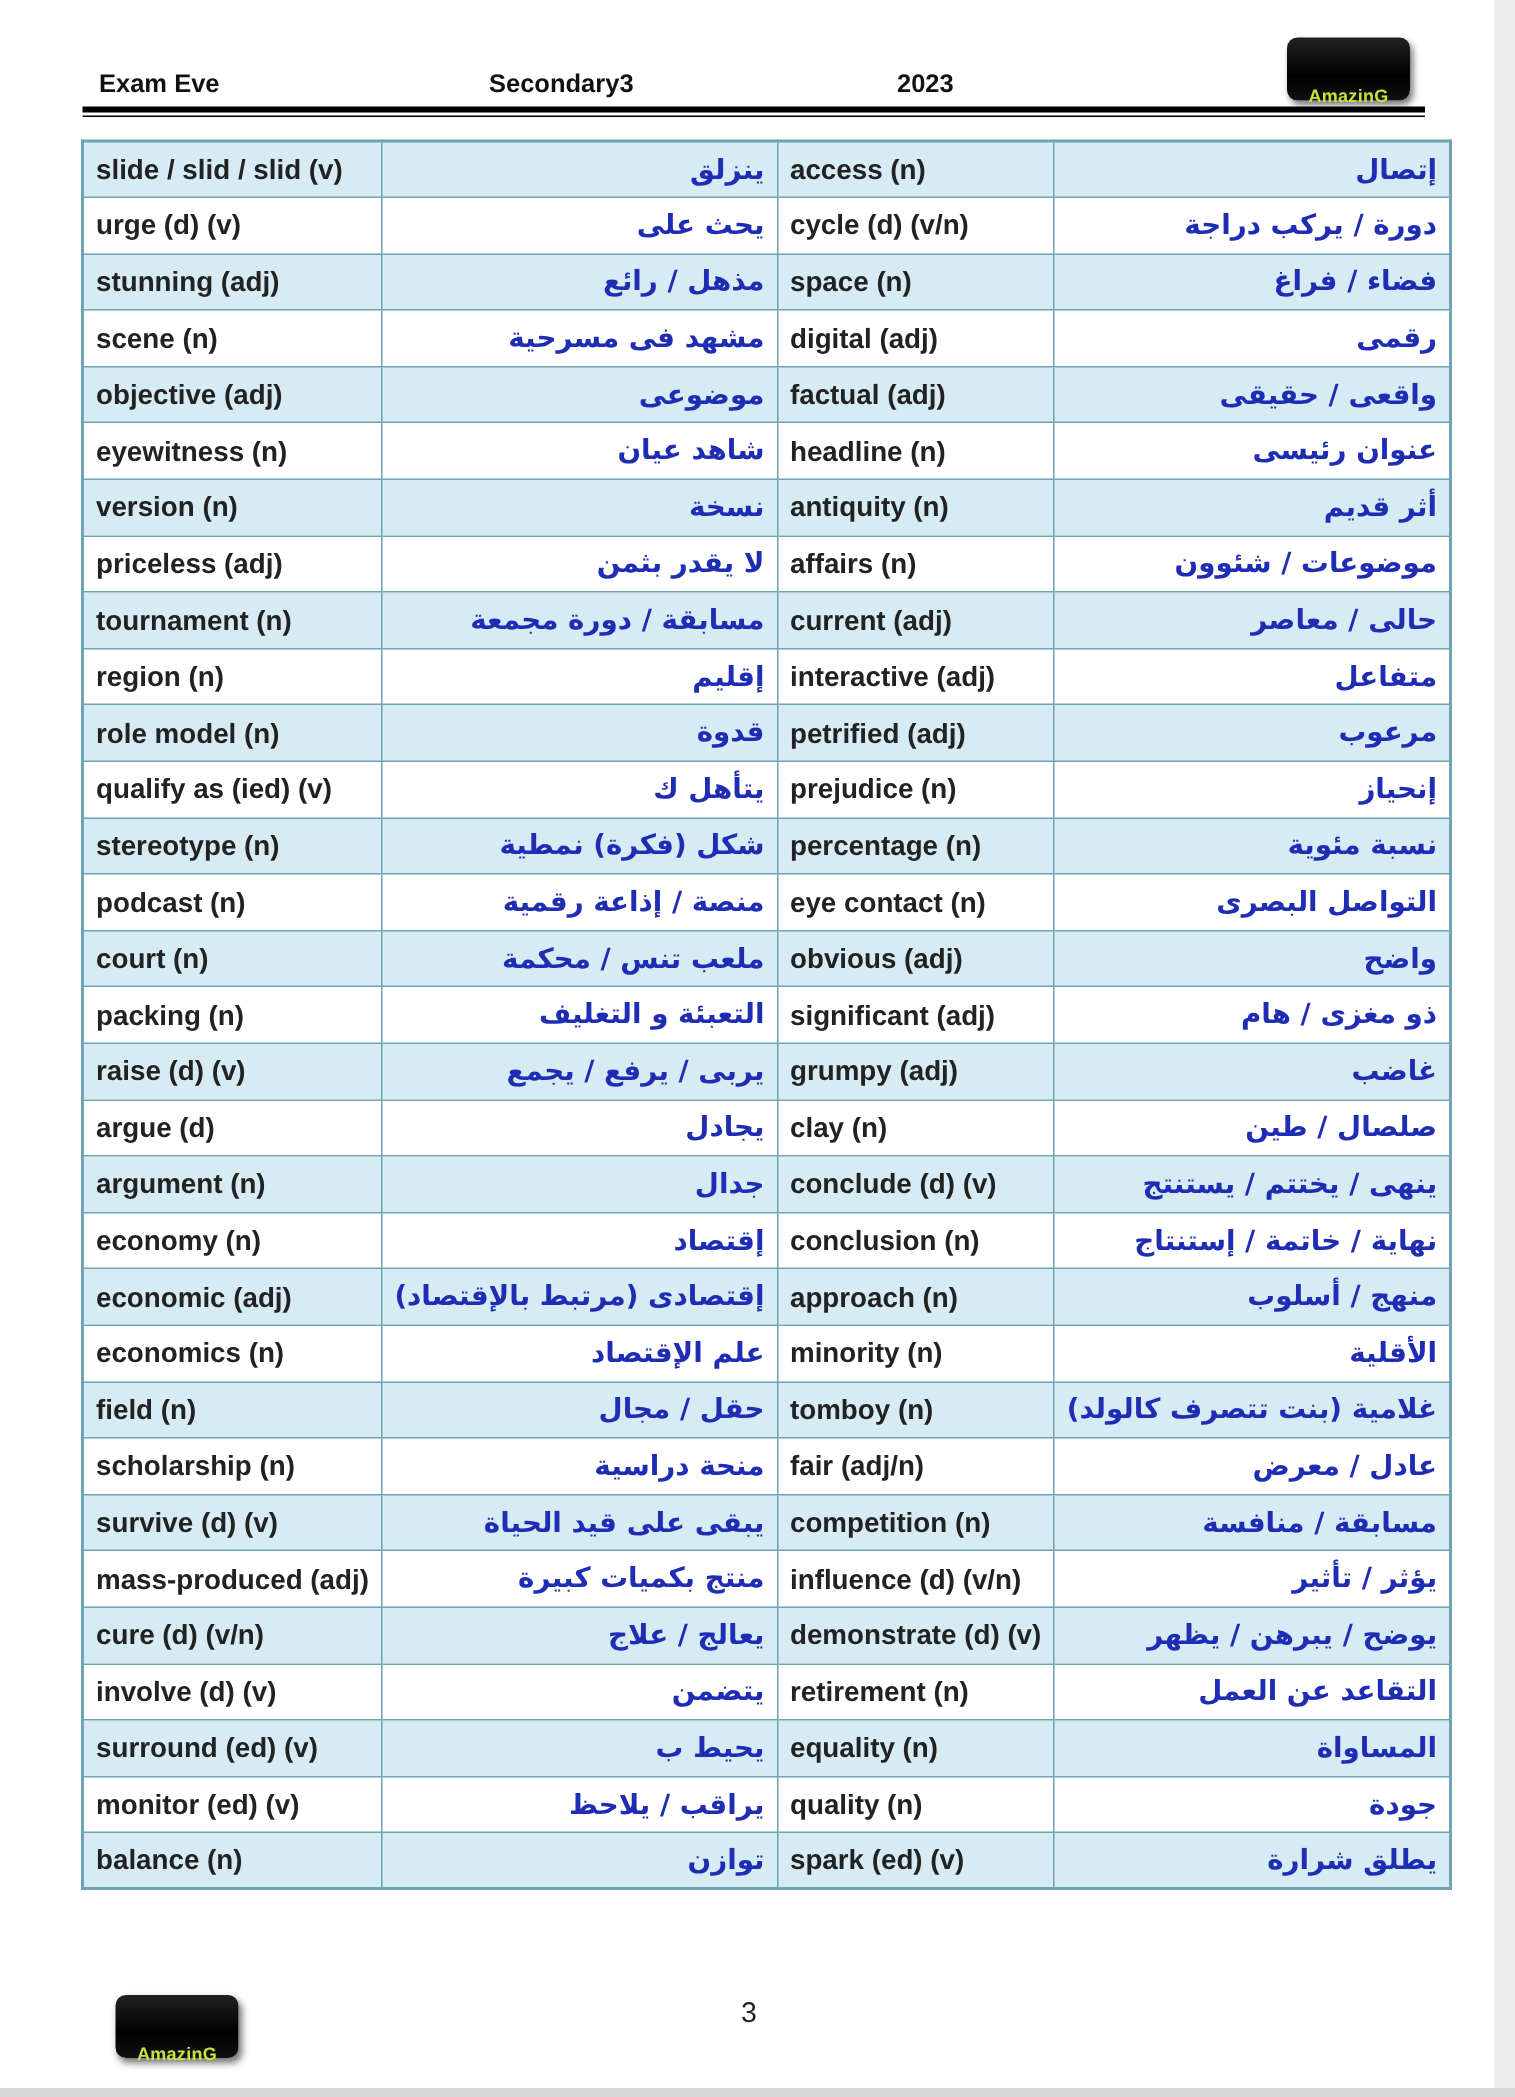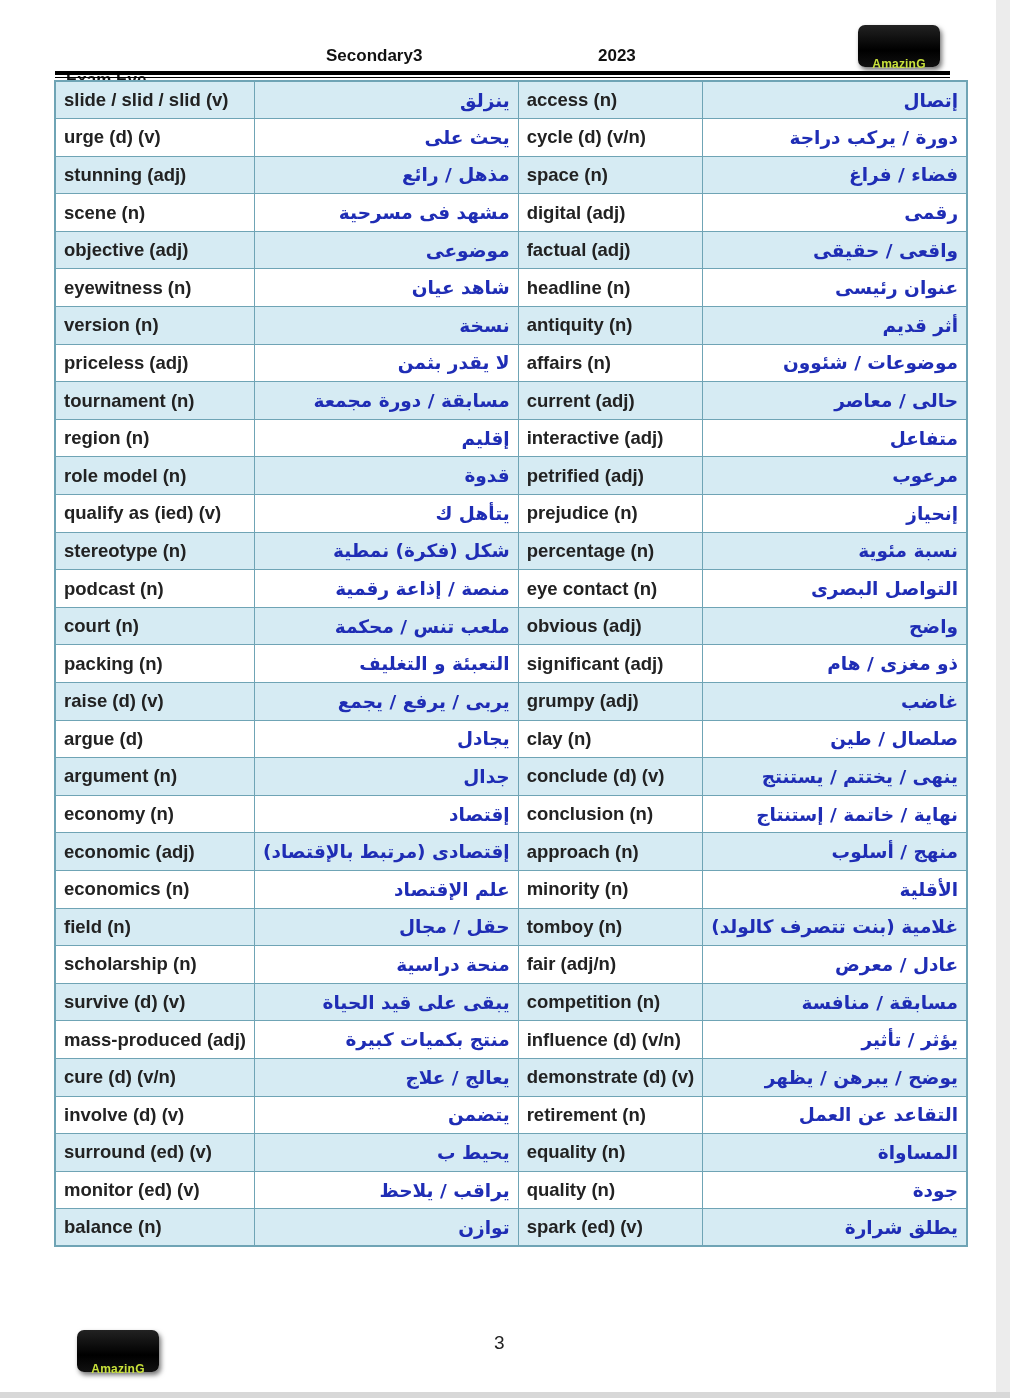--- a/index.html
+++ b/index.html
@@ -15,21 +15,21 @@
   .bottom-gutter {
     position: absolute; left: 0; bottom: 0; width: 1010px; height: 6px; background: #d8d8d8;
   }
   .header {
     position: absolute; left: 55px; top: 40px; width: 895px; height: 32px;
   }
   .header span {
     position: absolute; top: 6px; font-weight: bold; font-size: 17px; color: #111;
     font-family: "Liberation Sans", sans-serif;
   }
-  .h-exam { left: 11px; margin-top: 24px; }
+  .h-exam { left: 11px; }
   .h-grade { left: 271px; }
   .h-year { left: 543px; }
   .rule-thick {
     position: absolute; left: 55px; top: 71px; width: 895px; height: 4px; background: #000;
   }
   .rule-thin {
     position: absolute; left: 55px; top: 77px; width: 895px; height: 1px; background: #000;
   }
   .logo {
     position: absolute; width: 82px; height: 42px;
@@ -39,21 +39,21 @@
     display: flex; align-items: center; justify-content: center;
   }
   .logo span {
     font-family: "Liberation Sans", sans-serif; font-weight: bold; font-size: 12px;
     color: #c9e23a; letter-spacing: 0.2px; margin-top: 36px;
   }
   .logo-top { left: 858px; top: 25px; }
   .logo-bottom { left: 77px; top: 1330px; }
 
   table.vocab {
-    position: absolute; left: 54px; top: 80px; width: 897px;
+    position: absolute; left: 54px; top: 93px; width: 897px;
     border-collapse: collapse;
     border: 2px solid #6fa4b5;
   }
   table.vocab td {
     height: 37.6px;
     border: 1.5px solid #6fa4b5;
     padding: 0 8px;
     font-size: 18.5px;
     vertical-align: middle;
     white-space: nowrap;

